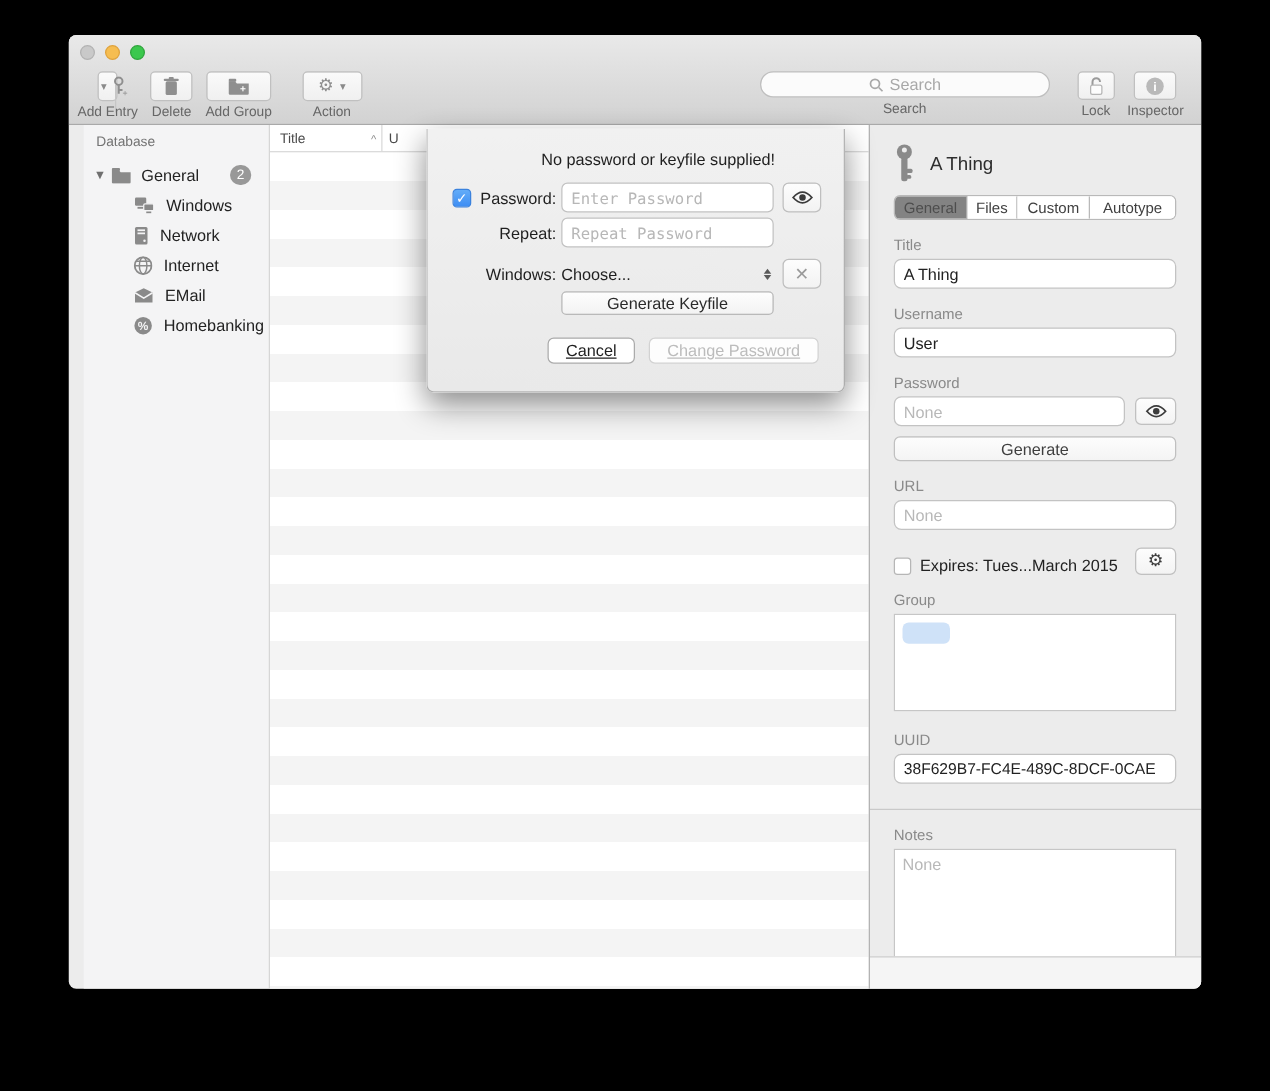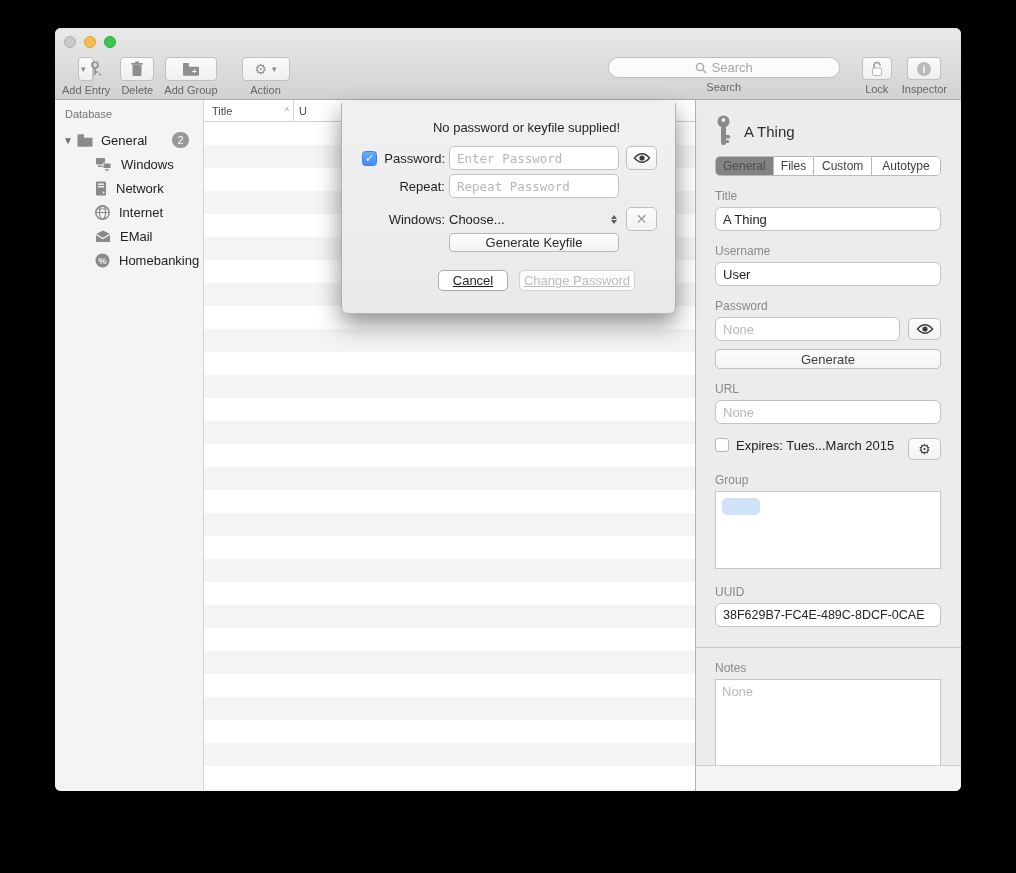--- a/index.html
+++ b/index.html
@@ -48,21 +48,21 @@
   }
   .search-field .ph { color:#a8a8a8; font-size:13px; }
 
   .small-group { display:flex; flex-direction:column; align-items:center; margin-left:10px; }
   .sq-btn { height:23px; min-width:30px; padding:0 6px; display:flex; align-items:center; justify-content:center;
     background:linear-gradient(#fafafa,#f0f0f0); border:1px solid #c0c0c0; border-radius:4px; }
 
   
   .content { position:absolute; top:72px; left:0; right:0; bottom:0; display:flex; }
 
-  .sidebar { width:149px; background:#f4f4f5; border-right:1px solid #d6d6d6; padding-top:8px; flex:none; }
+  .sidebar { width:149px; background:#f4f4f5; border-right:1px solid #d6d6d6; padding-top:8px; flex:none;margin-left:12px; }
   .sb-header { font-size:11px; color:#737373; padding-left:10px; margin-bottom:8px; }
   .sb-root { display:flex; align-items:center; height:24px; padding-left:8px; font-size:13px; color:#222; }
   .sb-root .tri { font-size:10px; color:#6f6f6f; width:14px; }
   .sb-root .badge { margin-left:auto; margin-right:14px; background:#989898; color:#fff; font-size:11px;
     min-width:17px; height:16px; border-radius:9px; display:flex; align-items:center; justify-content:center; padding:0 4px; }
   .sb-item { display:flex; align-items:center; height:24px; padding-left:40px; font-size:13px; color:#222; gap:9px; }
   .sb-item svg, .sb-root svg { flex:none; }
   .sb-label { white-space:nowrap; }
 
   .table { flex:1; background:#fff; display:flex; flex-direction:column; min-width:0; }
@@ -83,21 +83,21 @@
   .f-label { font-size:12px; color:#8a8a8a; margin-top:13px; }
   .f-input { margin-top:4px; width:100%; height:24px; border:1px solid #c3c3c3; border-radius:6px; background:#fff;
     font-size:13px; color:#222; padding:0 7px; outline:none; }
   .f-input::placeholder { color:#b8b8b8; }
   .row-flex { display:flex; gap:8px; align-items:center; margin-top:4px; }
   .row-flex .f-input { margin-top:0; flex:1; }
   .icon-btn { width:33px; height:22px; flex:none; background:linear-gradient(#fdfdfd,#f3f3f3); border:1px solid #c0c0c0; border-radius:5px;
     display:flex; align-items:center; justify-content:center; color:#4a4a4a; }
   .wide-btn { margin-top:8px; width:100%; height:20px; background:linear-gradient(#fdfdfd,#f4f4f4); border:1px solid #c0c0c0; border-radius:5px;
     font-size:13px; color:#3f3f3f; display:flex; align-items:center; justify-content:center; }
-  .expires-row { display:flex; align-items:flex-start; margin-top:14px; gap:7px; }
+  .expires-row { display:flex; align-items:flex-end; margin-top:14px; gap:7px; }
   .cb { width:14px; height:14px; border:1px solid #b6b6b6; border-radius:3px; background:#fff; flex:none; }
   .expires-label { font-size:13px; color:#222; flex:1; white-space:nowrap; overflow:hidden; }
   .tags-box { margin-top:4px; width:100%; height:78px; background:#fff; border:1px solid #c6c6c6; padding:6px; }
   .tag-chip { width:38px; height:17px; background:#cfe2f8; border-radius:5px; }
   .uuid-input { font-size:12.5px; letter-spacing:0; }
   .divider { height:1px; background:#c9c9c9; margin:20px -20px 0 -19px; }
   .notes-box { margin-top:4px; width:100%; height:91px; background:#fff; border:1px solid #c6c6c6; resize:none; outline:none;
     font-size:13px; color:#222; padding:4px 6px; font-family:"Liberation Sans", sans-serif; }
   .notes-box::placeholder { color:#b8b8b8; }
   .insp-bottom { position:absolute; left:0; right:0; bottom:0; height:26px; background:#f5f5f5; border-top:1px solid #cdcdcd; }
@@ -124,21 +124,21 @@
   .popup { position:absolute; left:107px; width:170px; height:24px; display:flex; align-items:center; font-size:13px; color:#1f1f1f; }
   .stepper { margin-left:auto; display:flex; flex-direction:column; align-items:center; gap:1px; padding-right:2px; }
   .stepper i { width:0; height:0; border-left:3.5px solid transparent; border-right:3.5px solid transparent; }
   .stepper .up { border-bottom:4.5px solid #5a5a5a; }
   .stepper .down { border-top:4.5px solid #5a5a5a; }
   .s-genkey { position:absolute; left:107px; top:130px; width:170px; height:19px; background:linear-gradient(#fdfdfd,#f3f3f3);
     border:1px solid #b9b9b9; border-radius:4px; font-size:13px; color:#2a2a2a; display:flex; align-items:center; justify-content:center; }
   .s-btn { position:absolute; top:167px; height:21px; border-radius:5px; font-size:13px;
     display:flex; align-items:center; justify-content:center;text-decoration:underline; }
   .s-cancel { left:96px; width:70px; background:#fff; border:1px solid #ababab; color:#1f1f1f; }
-  .s-change { left:177px; width:116px; background:#fdfdfd; border:1px solid #d2d2d2; color:#bcbcbc; }
+  .s-change { left:177px; width:136px; background:#fdfdfd; border:1px solid #d2d2d2; color:#bcbcbc; }
 
   .gicon { color:#8f8f8f; }
 </style>
 </head>
 <body>
 
 <div class="window">
 
   <div class="chrome">
     <div class="traffic">

